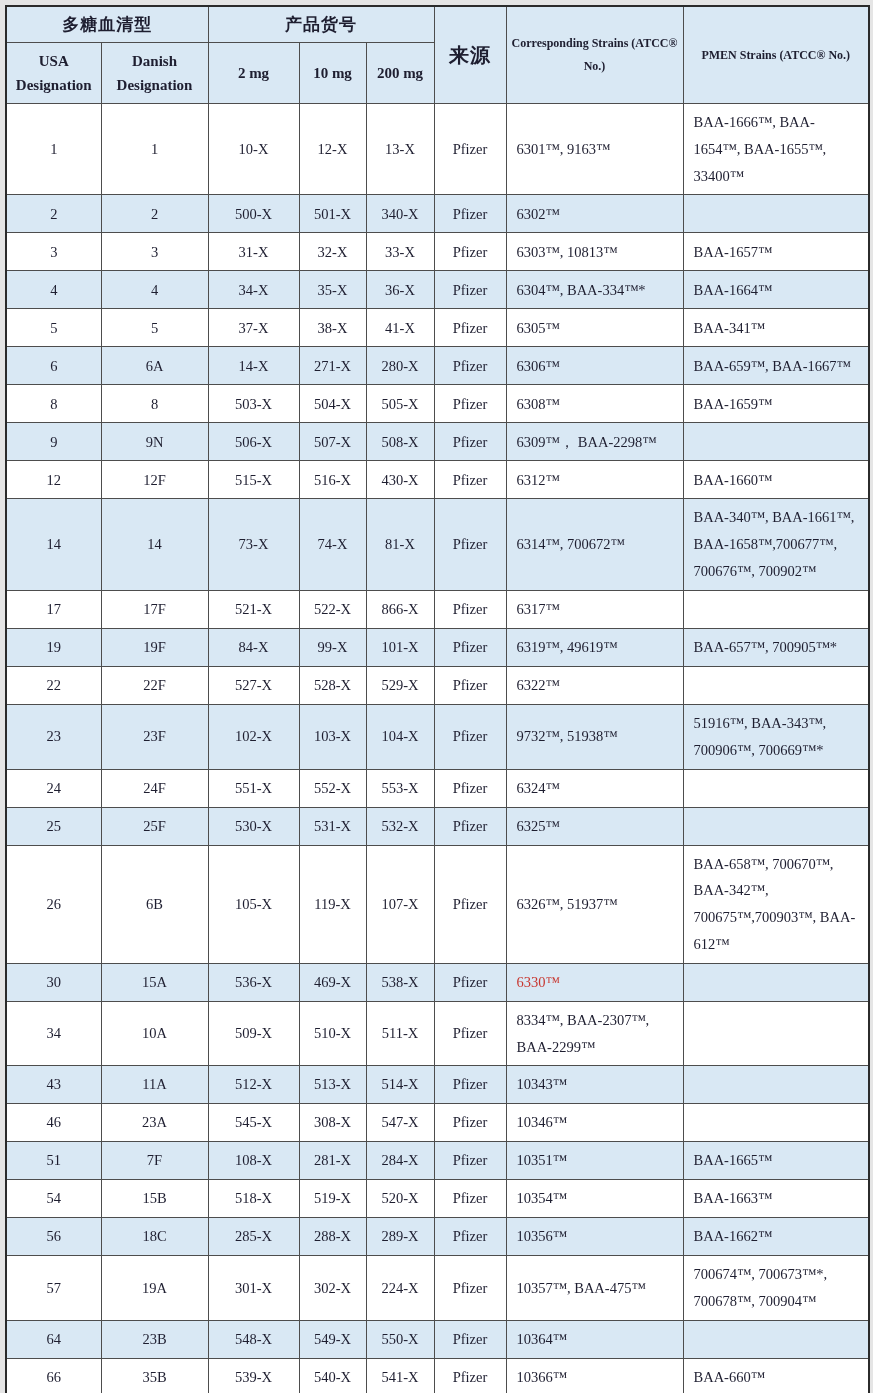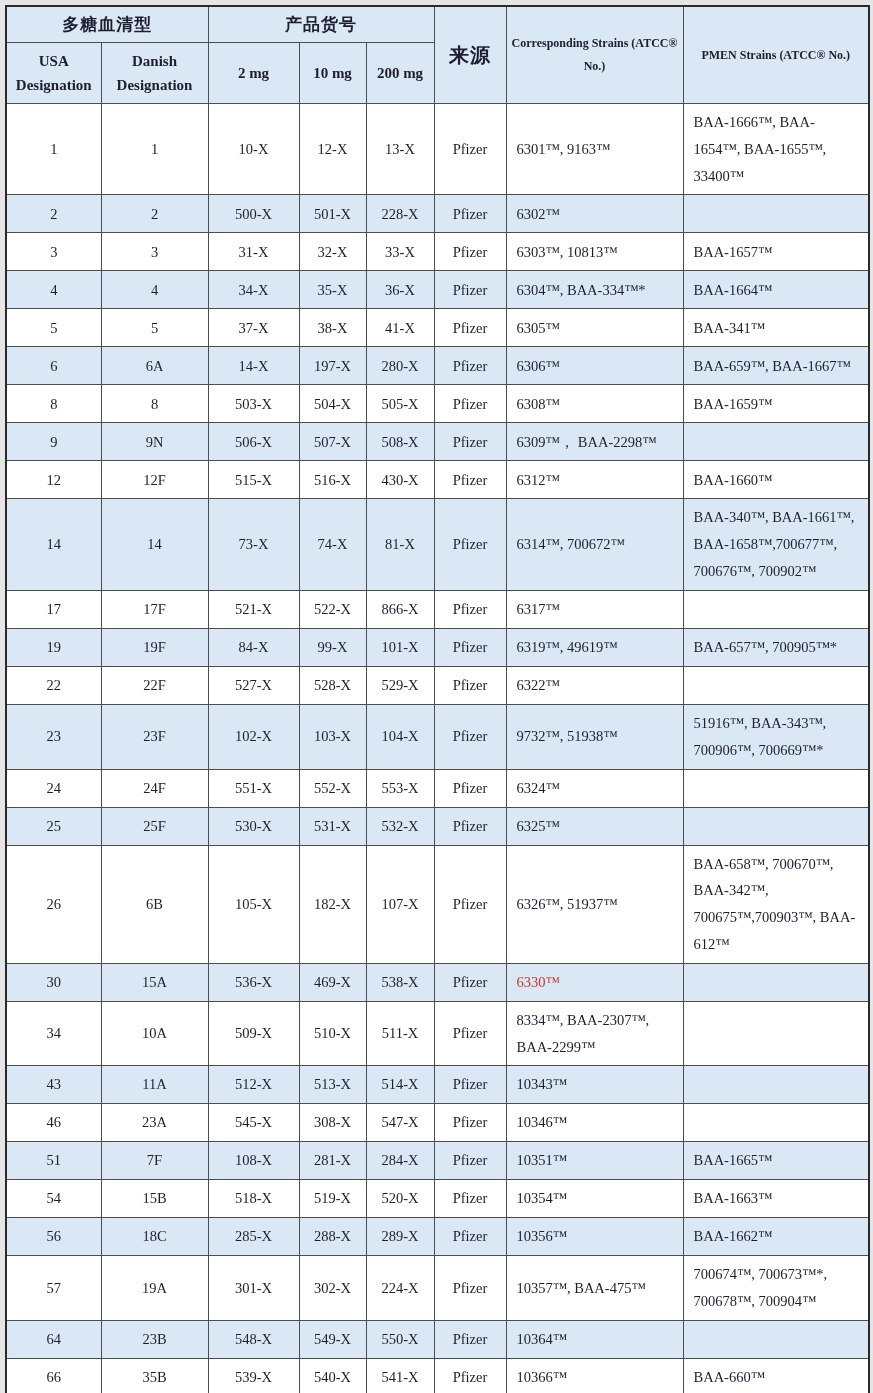--- a/index.html
+++ b/index.html
@@ -111,21 +111,21 @@
     <td class="cell-200mg">13-X</td>
     <td class="cell-source">Pfizer</td>
     <td class="cell-corresponding">6301™, 9163™</td>
     <td class="cell-pmen">BAA-1666™, BAA-1654™, BAA-1655™,  33400™</td>
   </tr>
         <tr class="alt">
     <td class="cell-usa">2</td>
     <td class="cell-danish">2</td>
     <td class="cell-2mg">500-X</td>
     <td class="cell-10mg">501-X</td>
-    <td class="cell-200mg">228-X</td>
+    <td class="cell-200mg">340-X</td>
     <td class="cell-source">Pfizer</td>
     <td class="cell-corresponding">6302™</td>
     <td class="cell-pmen"></td>
   </tr>
         <tr>
     <td class="cell-usa">3</td>
     <td class="cell-danish">3</td>
     <td class="cell-2mg">31-X</td>
     <td class="cell-10mg">32-X</td>
     <td class="cell-200mg">33-X</td>
@@ -150,21 +150,21 @@
     <td class="cell-10mg">38-X</td>
     <td class="cell-200mg">41-X</td>
     <td class="cell-source">Pfizer</td>
     <td class="cell-corresponding">6305™</td>
     <td class="cell-pmen">BAA-341™</td>
   </tr>
         <tr class="alt">
     <td class="cell-usa">6</td>
     <td class="cell-danish">6A</td>
     <td class="cell-2mg">14-X</td>
-    <td class="cell-10mg">197-X</td>
+    <td class="cell-10mg">271-X</td>
     <td class="cell-200mg">280-X</td>
     <td class="cell-source">Pfizer</td>
     <td class="cell-corresponding">6306™</td>
     <td class="cell-pmen">BAA-659™, BAA-1667™</td>
   </tr>
         <tr>
     <td class="cell-usa">8</td>
     <td class="cell-danish">8</td>
     <td class="cell-2mg">503-X</td>
     <td class="cell-10mg">504-X</td>
@@ -260,21 +260,21 @@
     <td class="cell-10mg">531-X</td>
     <td class="cell-200mg">532-X</td>
     <td class="cell-source">Pfizer</td>
     <td class="cell-corresponding">6325™</td>
     <td class="cell-pmen"></td>
   </tr>
         <tr>
     <td class="cell-usa">26</td>
     <td class="cell-danish">6B</td>
     <td class="cell-2mg">105-X</td>
-    <td class="cell-10mg">182-X</td>
+    <td class="cell-10mg">119-X</td>
     <td class="cell-200mg">107-X</td>
     <td class="cell-source">Pfizer</td>
     <td class="cell-corresponding">6326™, 51937™</td>
     <td class="cell-pmen">BAA-658™, 700670™, BAA-342™, 700675™,700903™, BAA-612™</td>
   </tr>
         <tr class="alt">
     <td class="cell-usa">30</td>
     <td class="cell-danish">15A</td>
     <td class="cell-2mg">536-X</td>
     <td class="cell-10mg">469-X</td>

